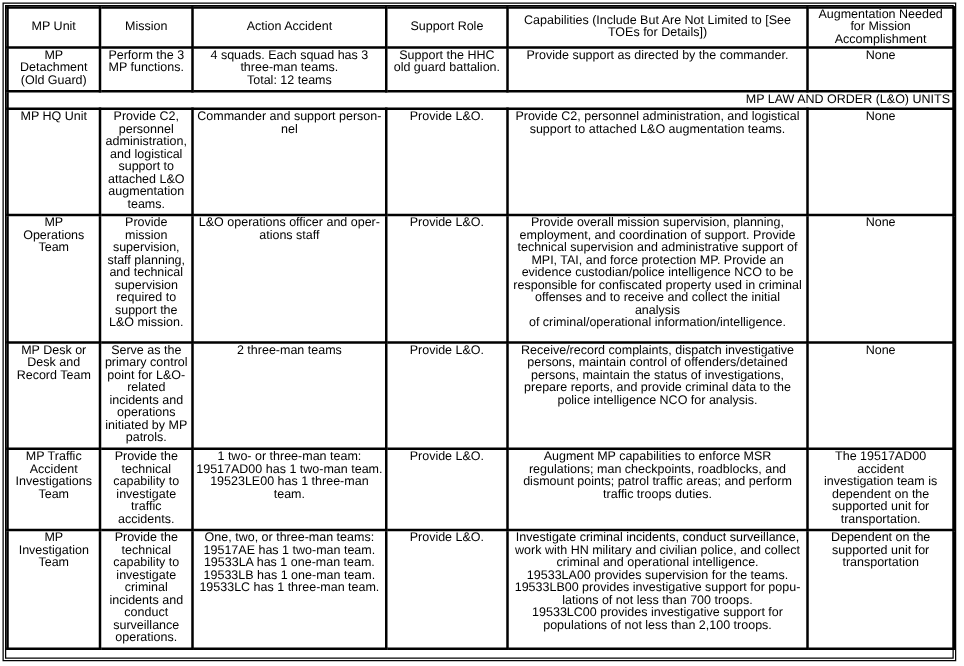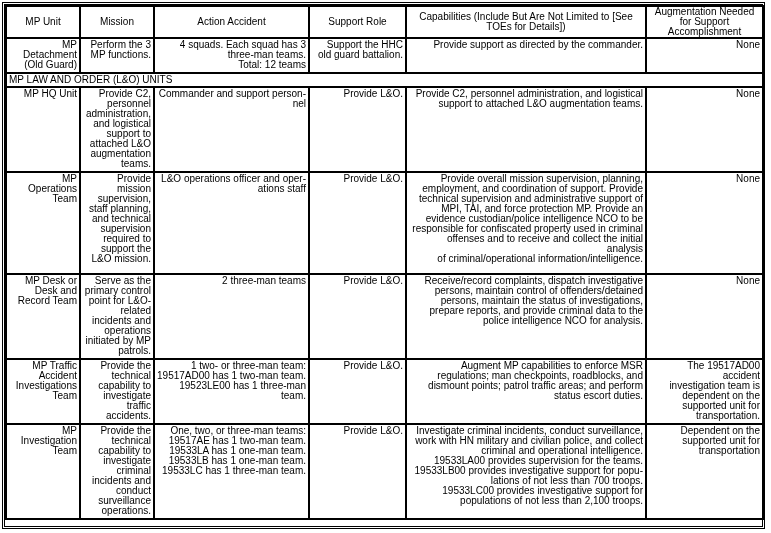--- a/index.html
+++ b/index.html
@@ -15,31 +15,31 @@
     font-family: "Liberation Sans", sans-serif;
     font-size: 10px;
     line-height: 10px;
     color: #000;
     table-layout: fixed;
   }
   td, th {
     border: 2px solid #000;
     vertical-align: top;
     padding: 1px 2px 2px 2px;
-    text-align: right;
+    text-align: center;
     font-weight: normal;
     white-space: pre-line;
     overflow: hidden;
   }
   th {
     text-align: center; vertical-align: middle; height: 28px;
     padding: 0 2px;
   }
   tr.head th { line-height: 10px; }
-  td.section { text-align: left; height: 10px; padding: 1px 2px; }
+  td.section { text-align: right; height: 10px; padding: 1px 2px; }
   col.c1 { width: 74px; }
   col.c2 { width: 74px; }
   col.c3 { width: 155px; }
   col.c4 { width: 97px; }
   col.c5 { width: 240px; }
   col.c6 { width: 117px; }
   tr.r0 td { height: 30px; }
   tr.r1 td { height: 67px; }
   tr.r2 td { height: 97px; }
   tr.r3 td { height: 76px; }
@@ -60,21 +60,21 @@
       <col class="c5">
       <col class="c6">
   </colgroup>
   <thead>
     <tr class="head">
       <th>MP Unit</th>
       <th>Mission</th>
       <th>Action Accident</th>
       <th>Support Role</th>
       <th>Capabilities (Include But Are Not Limited to [See TOEs for Details])</th>
-      <th>Augmentation Needed for Support Accomplishment</th>
+      <th>Augmentation Needed for Mission Accomplishment</th>
     </tr>
   </thead>
   <tbody>
     <tr class="r0">
       <td>MP
 Detachment
 (Old Guard)</td>
       <td>Perform the 3
 MP functions.</td>
       <td>4 squads.  Each squad has 3
@@ -164,21 +164,21 @@
 traffic
 accidents.</td>
       <td>1 two- or three-man team:
 19517AD00 has 1 two-man team.
 19523LE00 has 1 three-man
 team.</td>
       <td>Provide L&amp;O.</td>
       <td>Augment MP capabilities to enforce MSR
 regulations; man checkpoints, roadblocks, and
 dismount points; patrol traffic areas; and perform
-status escort duties.</td>
+traffic troops duties.</td>
       <td>The 19517AD00 accident
 investigation team is
 dependent on the
 supported unit for
 transportation.</td>
     </tr>
     <tr class="r5">
       <td>MP
 Investigation
 Team</td>

